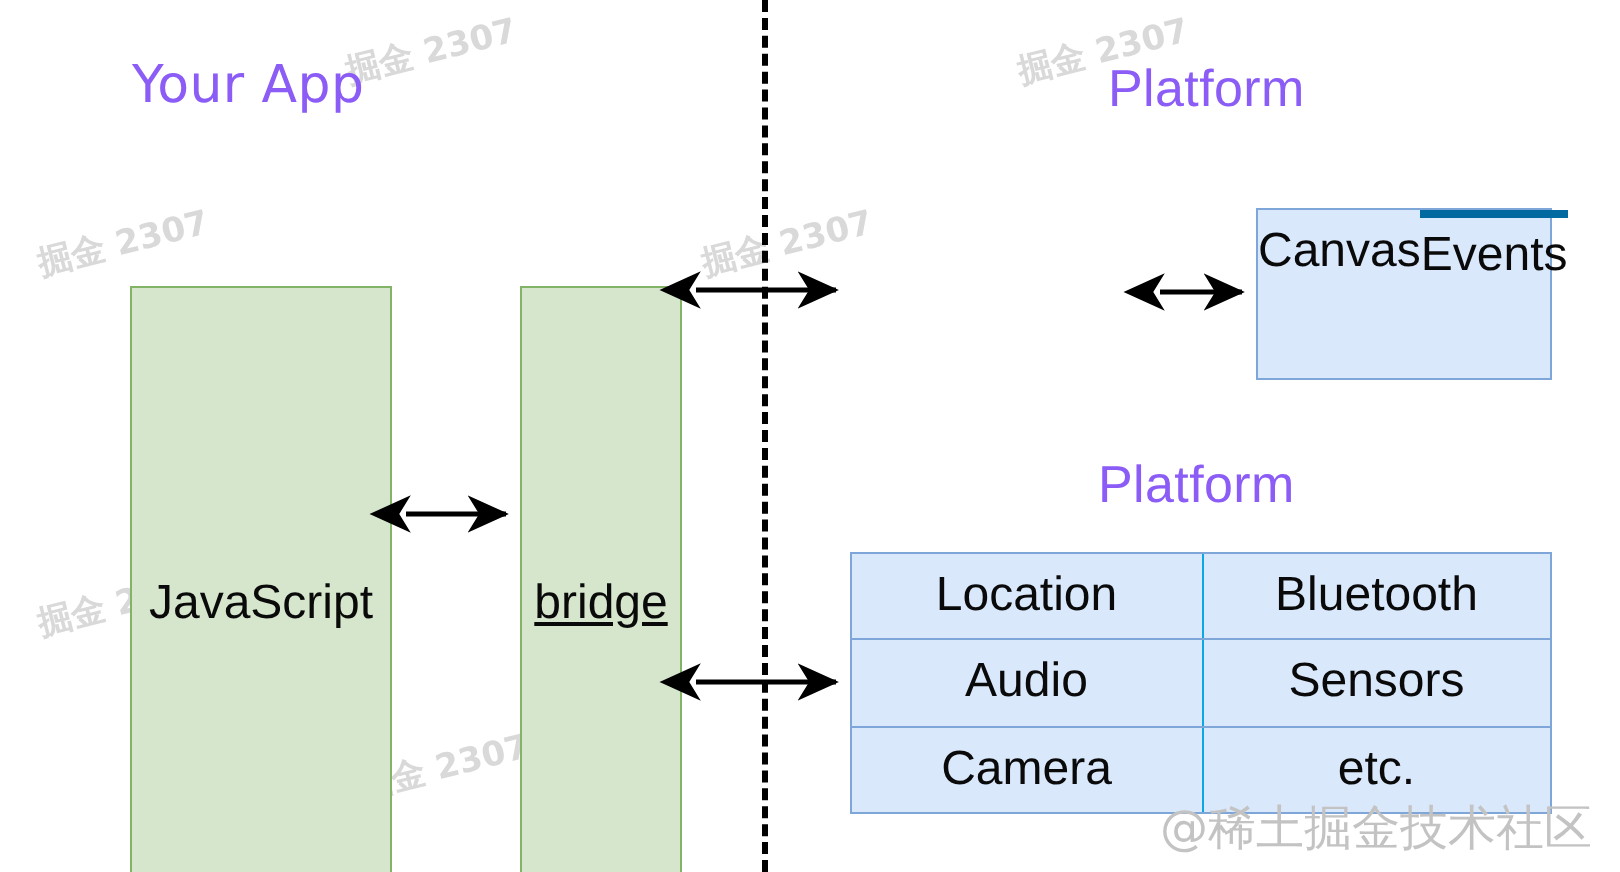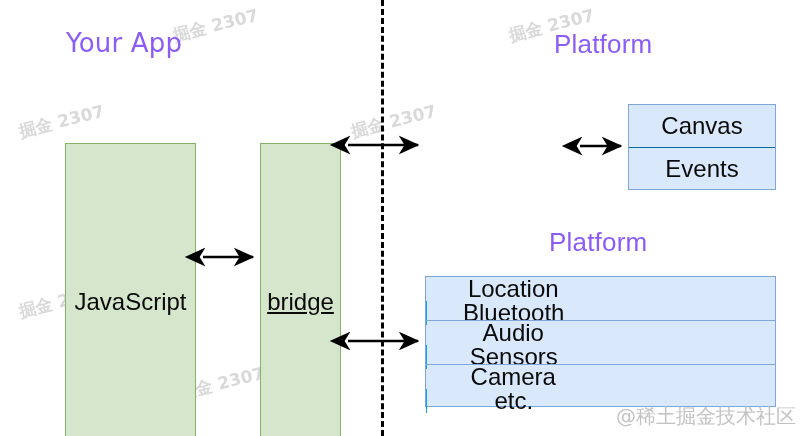--- a/index.html
+++ b/index.html
@@ -98,33 +98,33 @@
     box-sizing: border-box;
   }
 
   #box-webview {
     left: 425px; top: 104px; width: 148px; height: 86px;
   }
   #box-webview .blue-cell { width: 100%; height: 100%; }
 
   #box-canvas-events {
     left: 628px; top: 104px; width: 148px; height: 86px;
-    display: flex; flex-direction: column;
+    display: flex; 
   }
   #box-canvas-events .blue-cell { width: 100%; height: 50%; }
-  #box-canvas-events .blue-cell.divider-top { border-top: 1px solid #0369a1; }
+  #box-canvas-events .blue-cell.divider-top { border-top: 4px solid #0369a1; }
 
   
   #services-table {
     left: 425px; top: 276px; width: 351px; height: 131px;
     display: flex; flex-direction: column;
   }
   #services-table .svc-row {
     display: flex;
-    flex-direction: column;
+    flex-direction: row;
     width: 100%;
     height: 33.3333%;
   }
   #services-table .svc-row + .svc-row { border-top: 1px solid #7ea6d9; }
   #services-table .blue-cell { width: 50%; height: 100%; }
   #services-table .blue-cell + .blue-cell { border-left: 1px solid #0ea5e9; }
 
   
   #arrow-layer {
     position: absolute;
@@ -142,21 +142,21 @@
     font-family: "DejaVu Sans", sans-serif;
     transform: rotate(-14deg);
     white-space: nowrap;
     user-select: none;
   }
   #wm-brand {
     position: absolute;
     right: 14px;
     bottom: 6px;
     color: #c3c3c3;
-    font-size: 20px;
+    font-size: 24px;
     font-family: "DejaVu Sans", sans-serif;
     white-space: nowrap;
     user-select: none;
   }
 </style>
 </head>
 <body>
 
 <div id="stage">
 

